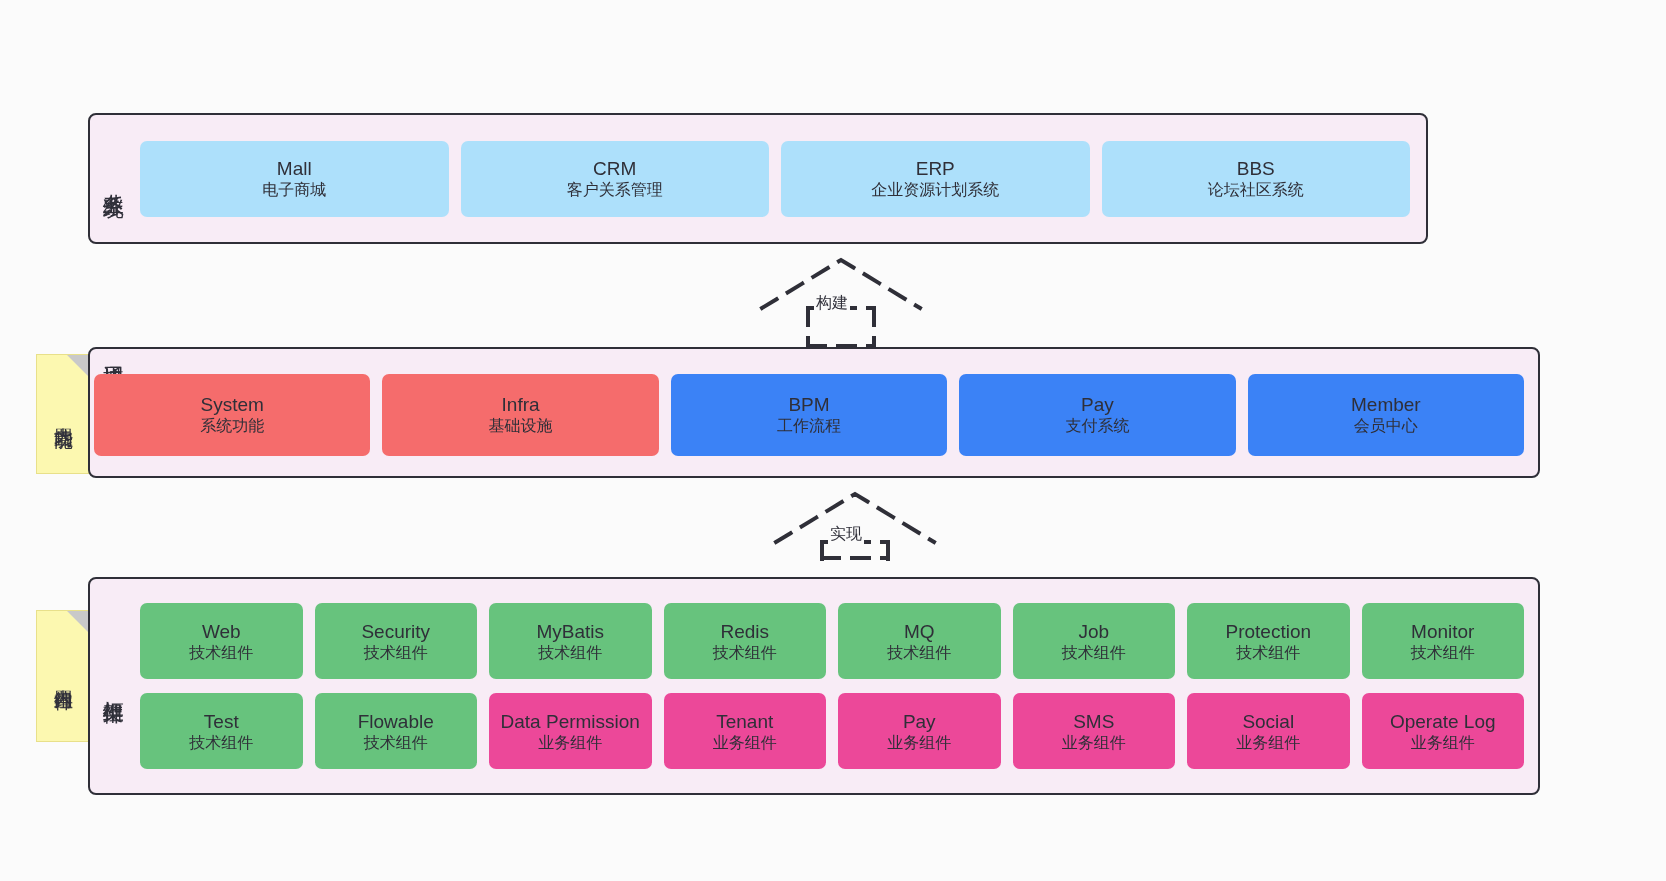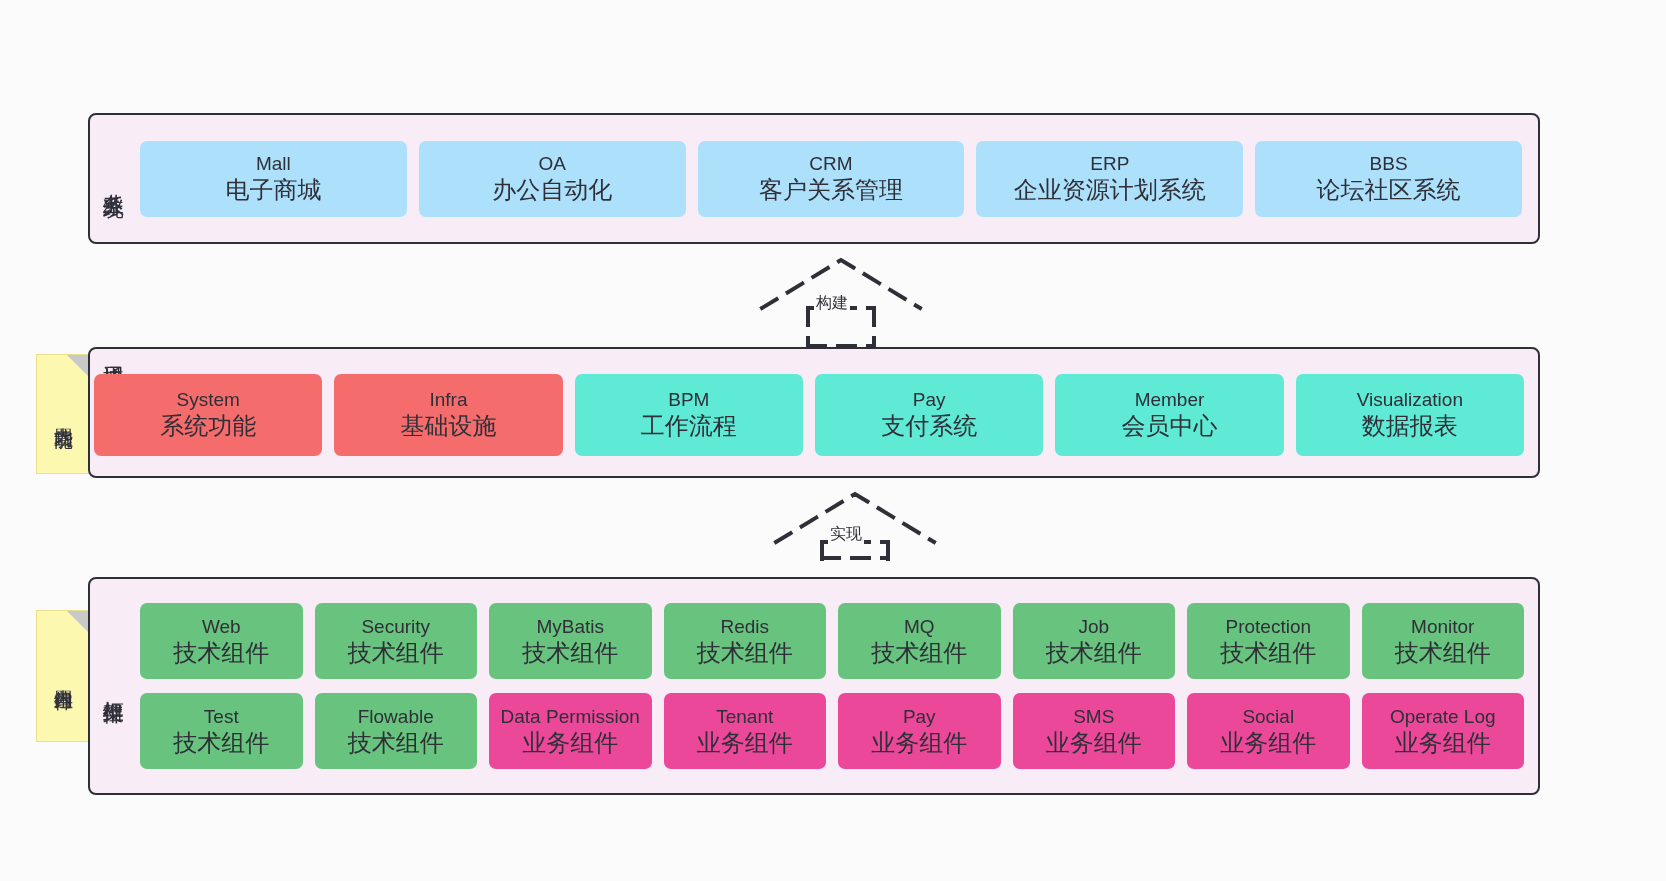--- a/index.html
+++ b/index.html
@@ -69,31 +69,31 @@
     display: flex;
     flex-direction: column;
     align-items: center;
     justify-content: center;
     text-align: center;
     line-height: 1.22;
     color: #2f2f38;
     padding: 6px 4px;
   }
   .card .t1 { font-size: 19px; }
-  .card .t2 { font-size: 24px; }
+  .card .t2 { font-size: 16px; }
 
   
   .c-blue        { background: #ade0fb; }
   .c-red         { background: #f56c6c; }
-  .c-pink        { background: #5eead4; }
+  .c-pink        { background: #3b82f6; }
   .c-green       { background: #67c37d; }
   .c-lightgreen  { background: #ec4899; }
 
   
-  #layer-business { left: 88px;  top: 113px; width: 1452px; height: 131px; }
+  #layer-business { left: 88px;  top: 113px; width: 1340px; height: 131px; }
   #layer-modules  { left: 88px;  top: 347px; width: 1452px; height: 131px; flex-direction: column; }
   #layer-framework{ left: 88px;  top: 577px; width: 1452px; height: 218px; }
 
   #layer-business .layer-body { padding-right: 16px; }
   #layer-business .card-row { height: 76px; }
   #layer-modules  .card-row { height: 82px; }
   #layer-framework .card-row { height: 76px; }
 
   
   .note {
@@ -148,24 +148,20 @@
 
   <div class="layer" id="layer-business">
     <div class="layer-title">业务系统</div>
     <div class="layer-body">
       <div class="card-row">
         <div class="card c-blue">
           <span class="t1">Mall</span>
           <span class="t2">电子商城</span>
         </div>
         <div class="card c-blue">
-          <span class="t1">OA</span>
-          <span class="t2">办公自动化</span>
-        </div>
-        <div class="card c-blue">
           <span class="t1">CRM</span>
           <span class="t2">客户关系管理</span>
         </div>
         <div class="card c-blue">
           <span class="t1">ERP</span>
           <span class="t2">企业资源计划系统</span>
         </div>
         <div class="card c-blue">
           <span class="t1">BBS</span>
           <span class="t2">论坛社区系统</span>
@@ -206,24 +202,20 @@
           <span class="t2">工作流程</span>
         </div>
         <div class="card c-pink">
           <span class="t1">Pay</span>
           <span class="t2">支付系统</span>
         </div>
         <div class="card c-pink">
           <span class="t1">Member</span>
           <span class="t2">会员中心</span>
         </div>
-        <div class="card c-pink">
-          <span class="t1">Visualization</span>
-          <span class="t2">数据报表</span>
-        </div>
       </div>
     </div>
   </div>
 
   <div class="connector" id="connector-implement">
     <svg width="178" height="70" viewBox="0 0 178 70" fill="none">
       <path d="M10 52 L89 4 L168 52" stroke="#2f2f38" stroke-width="4" stroke-dasharray="17 13" fill="none" stroke-linecap="square"></path>
       <path d="M56 52 L56 70" stroke="#2f2f38" stroke-width="4" stroke-dasharray="17 13" fill="none" stroke-linecap="square"></path>
       <path d="M122 52 L122 70" stroke="#2f2f38" stroke-width="4" stroke-dasharray="17 13" fill="none" stroke-linecap="square"></path>
       <path d="M56 52 L122 52" stroke="#2f2f38" stroke-width="4" stroke-dasharray="17 13" fill="none" stroke-linecap="square"></path>

